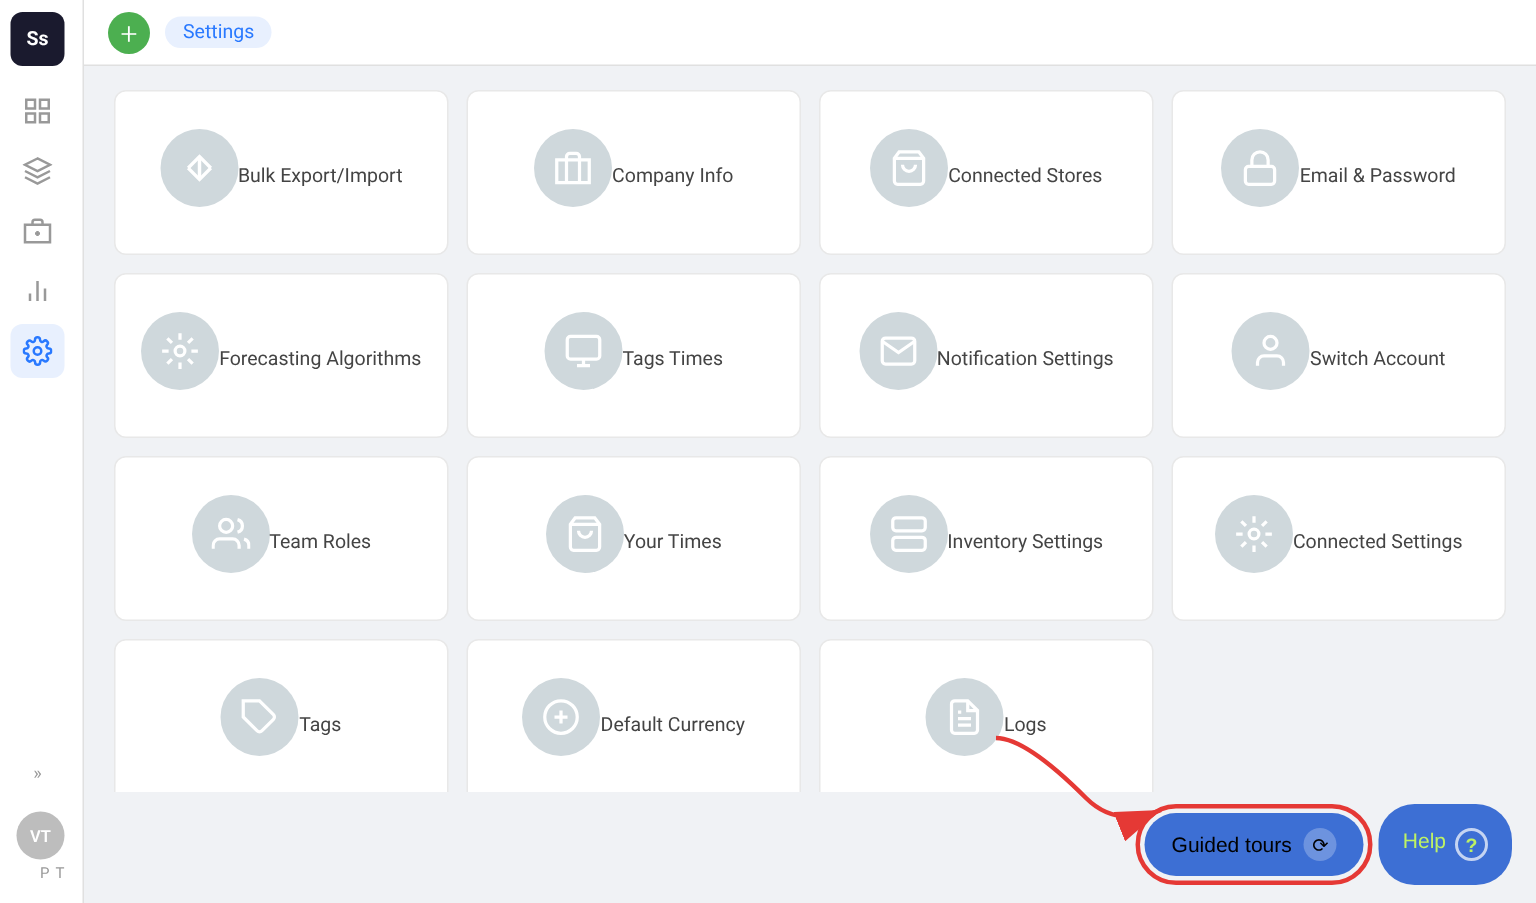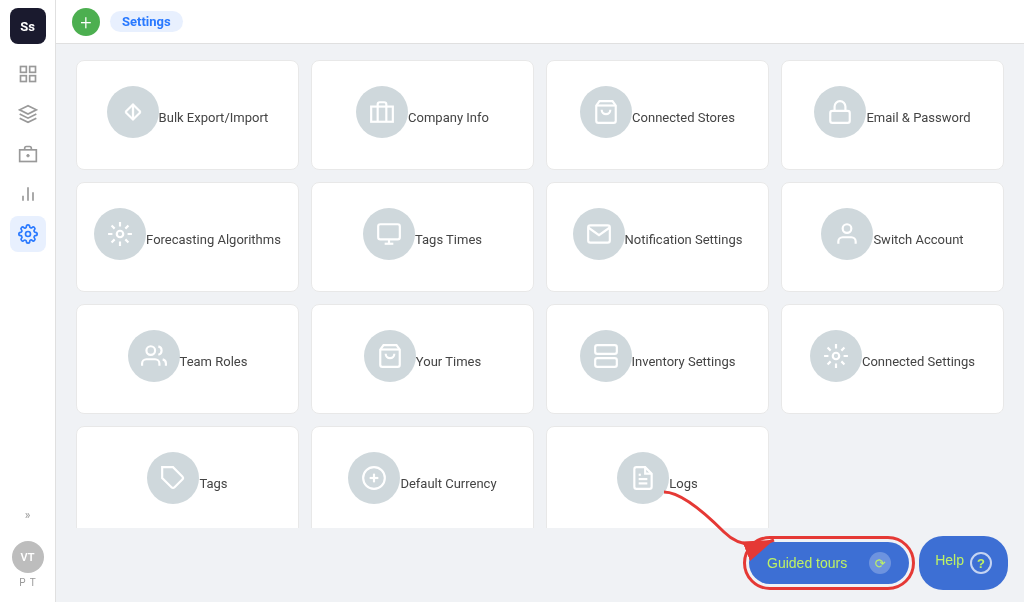--- a/index.html
+++ b/index.html
@@ -4,22 +4,22 @@
   <style>
     * { box-sizing: border-box; margin: 0; padding: 0; }
     body { font-family: -apple-system, BlinkMacSystemFont, 'Segoe UI', Roboto, sans-serif; background: #f0f2f5; display: flex; height: 602px; overflow: hidden; }
 
     
     .sidebar {
       width: 56px;
       background: #fff;
       display: flex;
       flex-direction: column;
-      align-items: center;
-      padding: 8px 0;
+      align-items: flex-end;
+      padding: 8px 12px;
       border-right: 1px solid #e0e0e0;
       z-index: 10;
       flex-shrink: 0;
     }
     .sidebar-logo {
       width: 36px; height: 36px;
       background: #1a1a2e;
       border-radius: 8px;
       display: flex; align-items: center; justify-content: center;
       margin-bottom: 12px;
@@ -81,21 +81,21 @@
       color: #fff; font-size: 20px; font-weight: 300;
       cursor: pointer; margin-right: 10px;
       flex-shrink: 0;
     }
     .breadcrumb-tag {
       background: #e8f0fe;
       color: #2979ff;
       padding: 3px 12px;
       border-radius: 12px;
       font-size: 13px;
-      font-weight: 700;
+      font-weight: 400;
     }
 
     
     .grid-area {
       flex: 1;
       padding: 16px 20px;
       overflow-y: auto;
       position: relative;
     }
     .settings-grid {
@@ -127,30 +127,30 @@
     }
     .card-label {
       font-size: 13px;
       color: #444;
       text-align: center;
       font-weight: 400;
     }
 
     .guided-tours-btn {
       background: #3d6fd4;
-      color: #bef264;
+      color: #000000;
       border: none;
       border-radius: 24px;
       padding: 10px 18px;
       font-size: 14px;
       font-weight: 500;
       cursor: pointer;
       display: flex;
       align-items: center;
-      gap: 22px;
+      gap: 8px;
       outline: 3px solid #e53935;
       outline-offset: 3px;
     }
     .guided-tours-btn .tour-icon {
       width: 22px; height: 22px;
       background: rgba(255,255,255,0.25);
       border-radius: 50%;
       display: flex; align-items: center; justify-content: center;
       font-size: 13px;
     }

